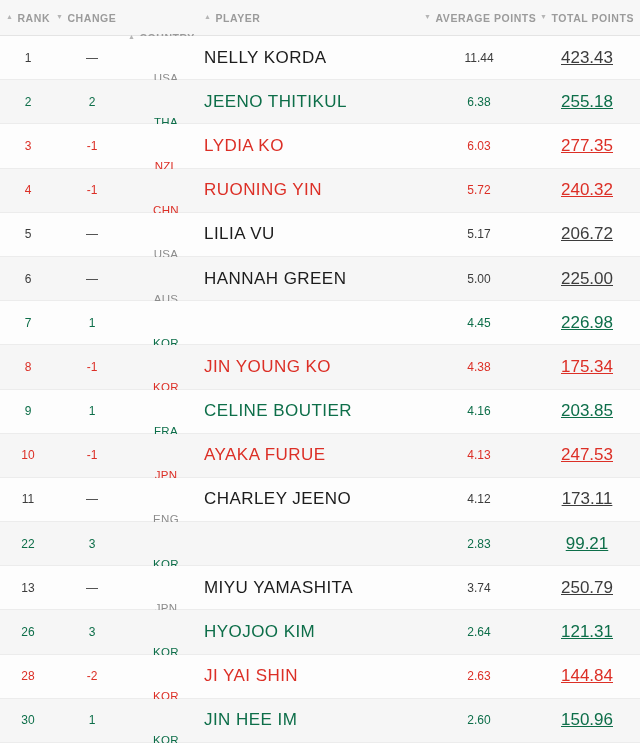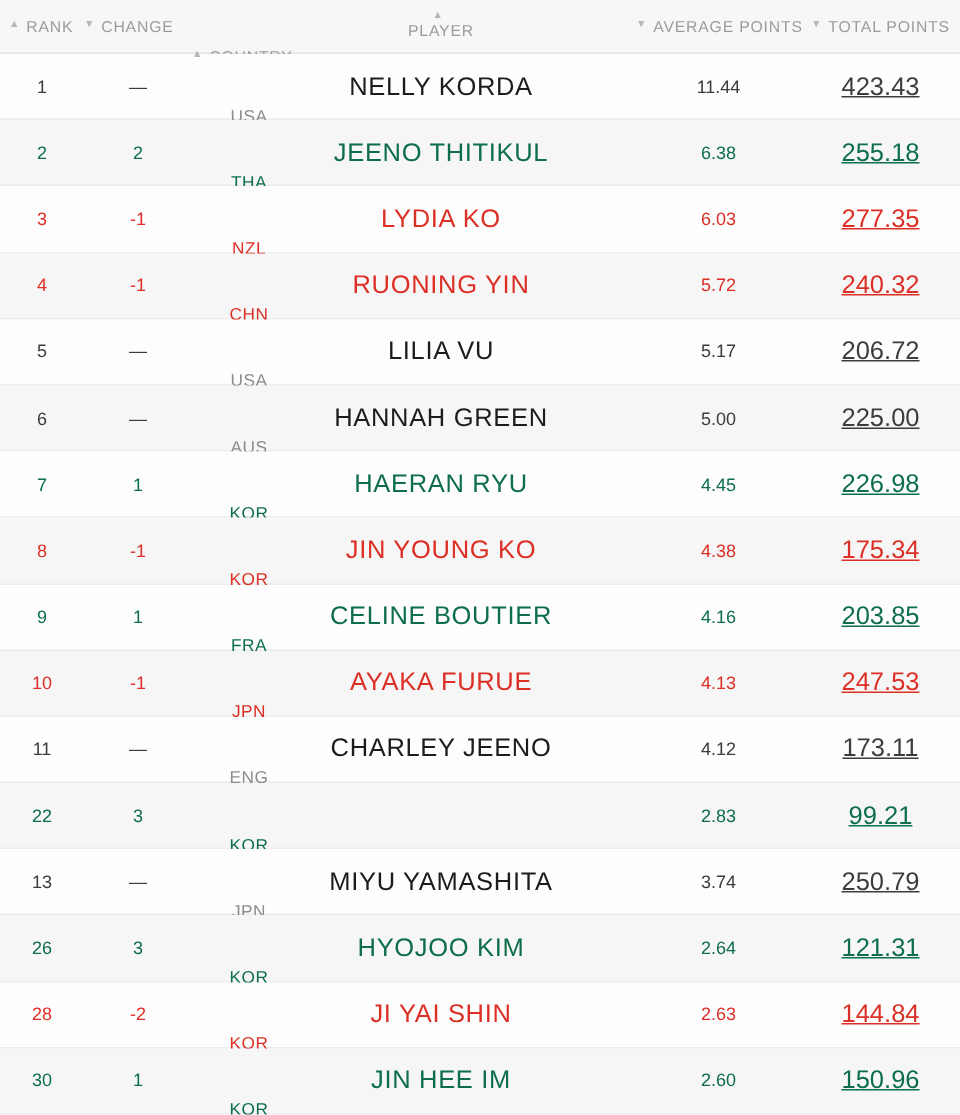--- a/index.html
+++ b/index.html
@@ -24,41 +24,41 @@
     flex: 0 0 36px;
     display: flex;
     align-items: center;
     background: #f7f7f7;
     border-bottom: 1px solid #e4e4e4;
   }
   .th {
     font-size: 10.5px;
     letter-spacing: 0.55px;
     color: #9b9b9b;
-    font-weight: 400;
+    font-weight: 700;
     white-space: nowrap;
     display: flex;
     align-items: center;
     cursor: pointer;
     text-transform: uppercase;
   }
   .sort-ico {
     font-size: 7px;
     color: #b5b5b5;
     margin-right: 4px;
     line-height: 1;
     position: relative;
     top: -1px;
   }
 
   
   .c-rank    { width: 56px;  justify-content: center; }
   .c-change  { width: 72px;  justify-content: center; }
   .c-country { width: 76px;  justify-content: center; margin-top: 40px; }
-  .c-player  { width: 180px; justify-content: flex-start; flex-direction: column; }
+  .c-player  { width: 180px; justify-content: flex-start; }
   .c-spacer  { flex: 1 1 auto; }
   .c-avg     { width: 110px; justify-content: center; }
   .c-total   { width: 106px; justify-content: center; }
 
   .thead .c-rank    { padding-left: 6px; justify-content: flex-start; }
   .thead .c-change  { justify-content: flex-start; }
   .thead .c-country { justify-content: flex-start; }
   .thead .c-player  { justify-content: flex-start; }
   .thead .c-avg     { justify-content: flex-start; }
   .thead .c-total   { justify-content: center; }
@@ -188,21 +188,20 @@
         <div class="cell country c-country">AUS</div>
         <div class="cell player c-player">HANNAH GREEN</div>
         <div class="c-spacer"></div>
         <div class="cell avg c-avg">5.00</div>
         <div class="cell total c-total">225.00</div>
       </div>
       <div class="row m-up">
         <div class="cell rank c-rank">7</div>
         <div class="cell change c-change">1</div>
         <div class="cell country c-country">KOR</div>
-        <div class="cell player c-player">HAERAN RYU</div>
         <div class="c-spacer"></div>
         <div class="cell avg c-avg">4.45</div>
         <div class="cell total c-total">226.98</div>
       </div>
       <div class="row m-down alt">
         <div class="cell rank c-rank">8</div>
         <div class="cell change c-change">-1</div>
         <div class="cell country c-country">KOR</div>
         <div class="cell player c-player">JIN YOUNG KO</div>
         <div class="c-spacer"></div>

